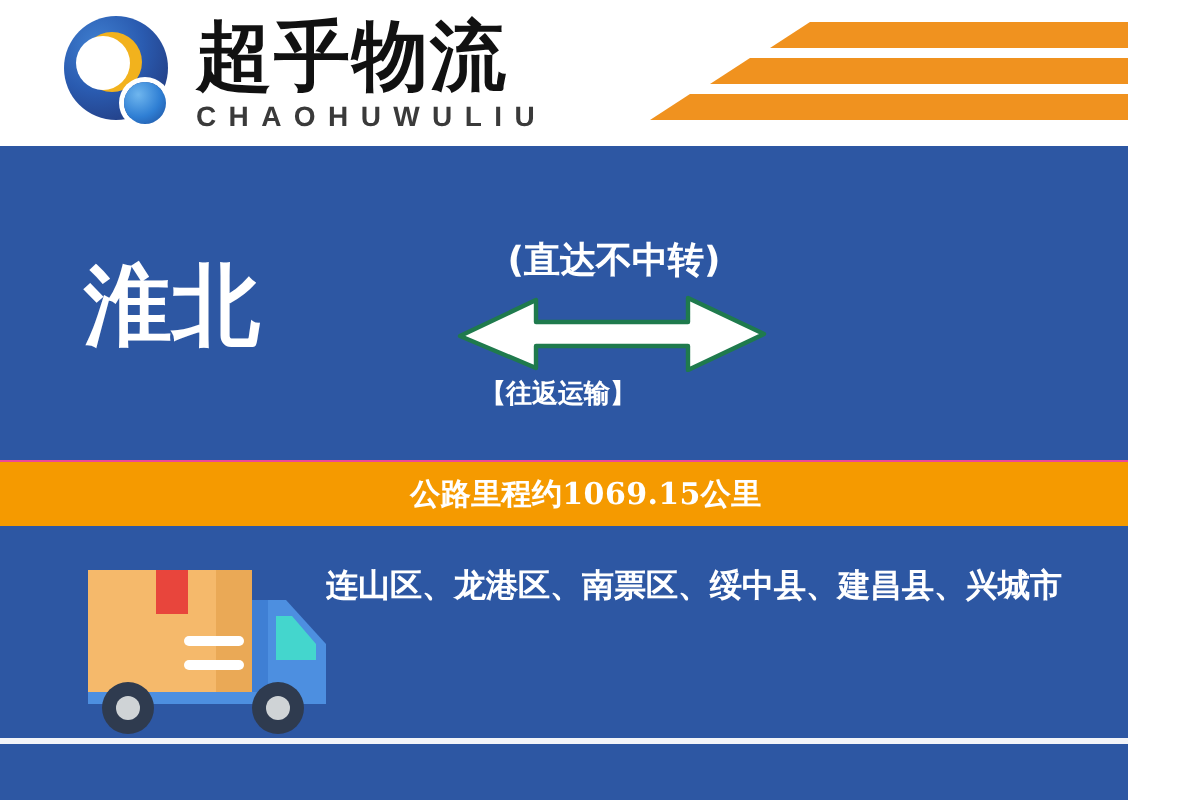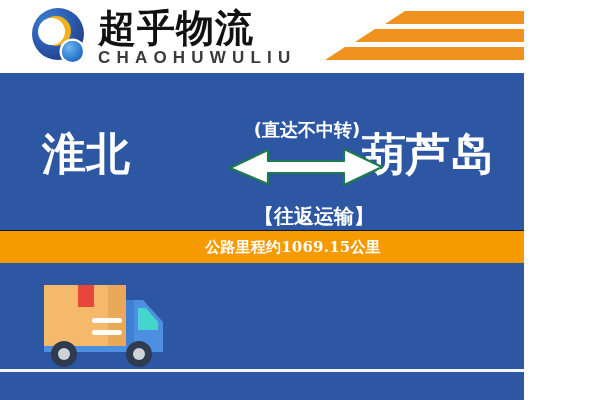--- a/index.html
+++ b/index.html
@@ -5,24 +5,24 @@
   html, body {
     margin: 0;
     padding: 0;
     background: #ffffff;
   }
   body {
     font-family: "Liberation Sans", "DejaVu Sans", sans-serif;
   }
   #banner {
     position: relative;
-    width: 524px;
+    width: 564px;
     height: 400px;
     overflow: hidden;
-    background: #0f172a;
+    background: #ec4899;
     text-decoration: underline;
   }
 
   
   .header {
     position: absolute;
     left: 0; top: 0;
     width: 600px; height: 73px;
     background: #ffffff;
     overflow: hidden;
@@ -69,21 +69,21 @@
     font-family: "DejaVu Sans", "Liberation Sans", sans-serif;
     font-size: 38px;
     font-weight: 700;
     color: #111111;
     letter-spacing: 1px;
     line-height: 44px;
     white-space: nowrap;
   }
   .brand-en {
     font-family: "Liberation Sans", sans-serif;
-    font-size: 17px;
+    font-size: 14px;
     font-weight: 700;
     color: #3a3a3a;
     letter-spacing: 6.2px;
     line-height: 14px;
     margin-top: 1px;
     white-space: nowrap;
   }
   .stripes {
     position: absolute;
     left: 280px; top: 0;
@@ -125,25 +125,25 @@
     width: 118px;
     text-align: center;
     font-family: "DejaVu Sans", "Liberation Sans", sans-serif;
     font-size: 18px;
     font-weight: 700;
     color: #ffffff;
     white-space: nowrap;
   }
   .note-bottom {
     position: absolute;
-    left: 240px; top: 203px;
+    left: 240px; top: 188px;
     width: 134px;
-    text-align: right;
+    text-align: left;
     font-family: "DejaVu Sans", "Liberation Sans", sans-serif;
-    font-size: 20px;
+    font-size: 13px;
     font-weight: 700;
     color: #ffffff;
     white-space: nowrap;
   }
   .arrow-wrap {
     position: absolute;
     left: 228px; top: 146px;
     width: 156px; height: 40px;
   }
 
@@ -228,21 +228,20 @@
       <div class="stripe s1"></div>
       <div class="stripe s2"></div>
       <div class="stripe s3"></div>
     </div>
 
   </div>
 
   <div class="main-blue"></div>
 
   <div class="city city-origin">淮北</div>
-  <div class="city city-dest">葫芦岛</div>
 
   <div class="note-top">(直达不中转)</div>
 
   <div class="arrow-wrap">
     <svg width="156" height="40" viewBox="0 0 156 40" xmlns="http://www.w3.org/2000/svg">
       <polygon points="2,22 40,4 40,15 116,15 116,3 154,21 116,39 116,27 40,27 40,38" fill="#ffffff" stroke="#1f7a4d" stroke-width="2.2" stroke-linejoin="round"></polygon>
     </svg>
   </div>
 
   <div class="note-bottom">【往返运输】</div>
@@ -272,17 +271,18 @@
 
       <rect x="22" y="70" width="119" height="6" fill="#4d8fe0"></rect>
 
       <circle cx="42" cy="78" r="13" fill="#2f3b4f"></circle>
       <circle cx="42" cy="78" r="6" fill="#cfd3d6"></circle>
       <circle cx="117" cy="78" r="13" fill="#2f3b4f"></circle>
       <circle cx="117" cy="78" r="6" fill="#cfd3d6"></circle>
     </svg>
   </div>
 
+  <div class="districts">连山区、龙港区、南票区、绥中县、建昌县、兴城市</div>
 
   <div class="road-line"></div>
   <div class="footer-blue"></div>
 
 </div>
 
 </body></html>

